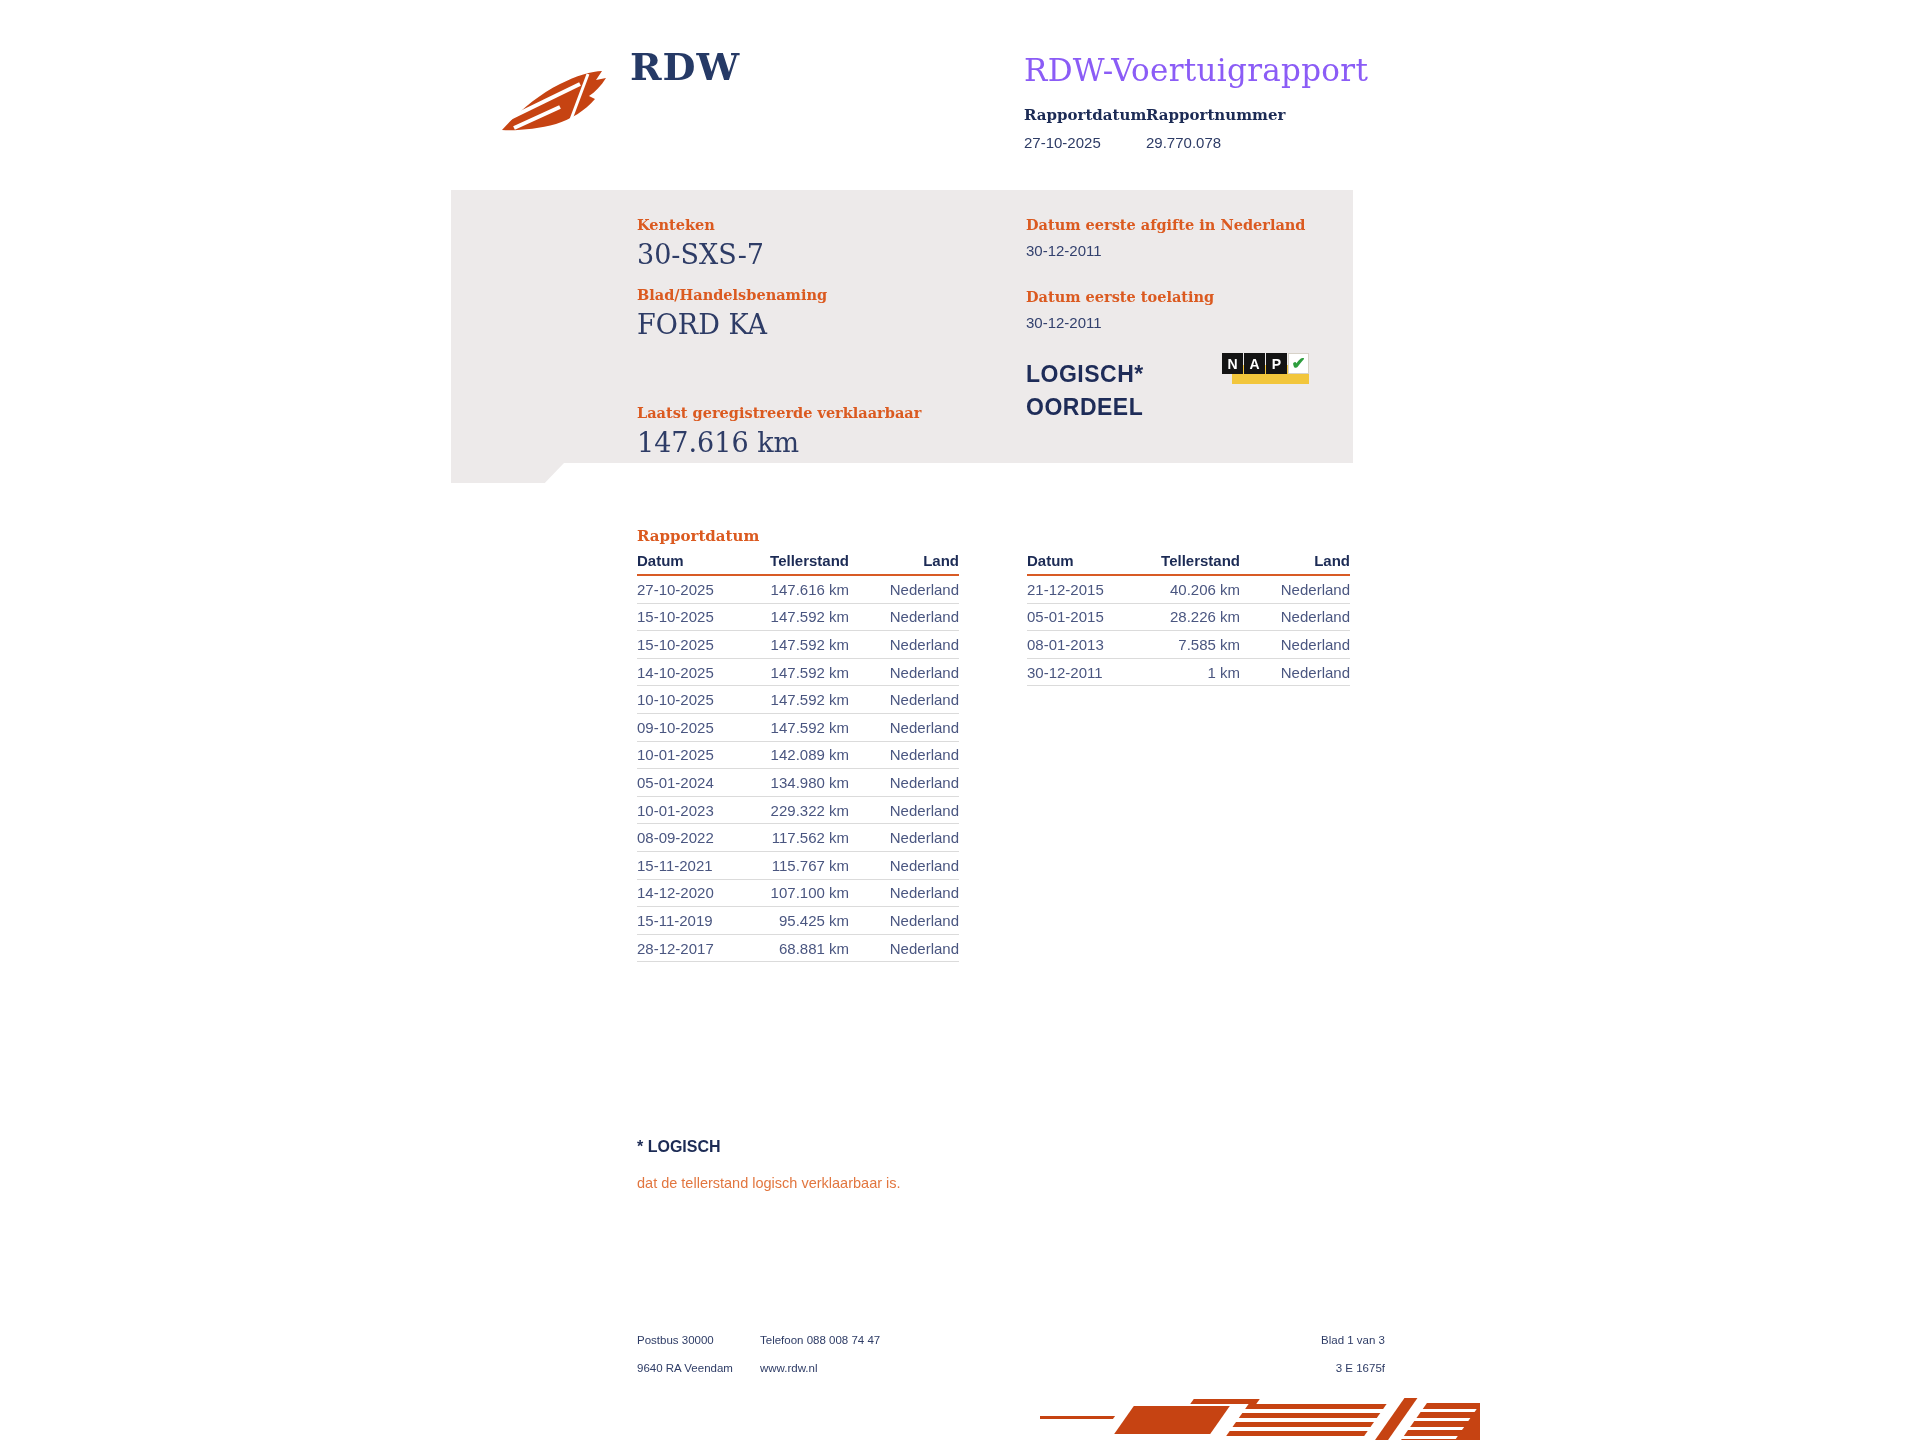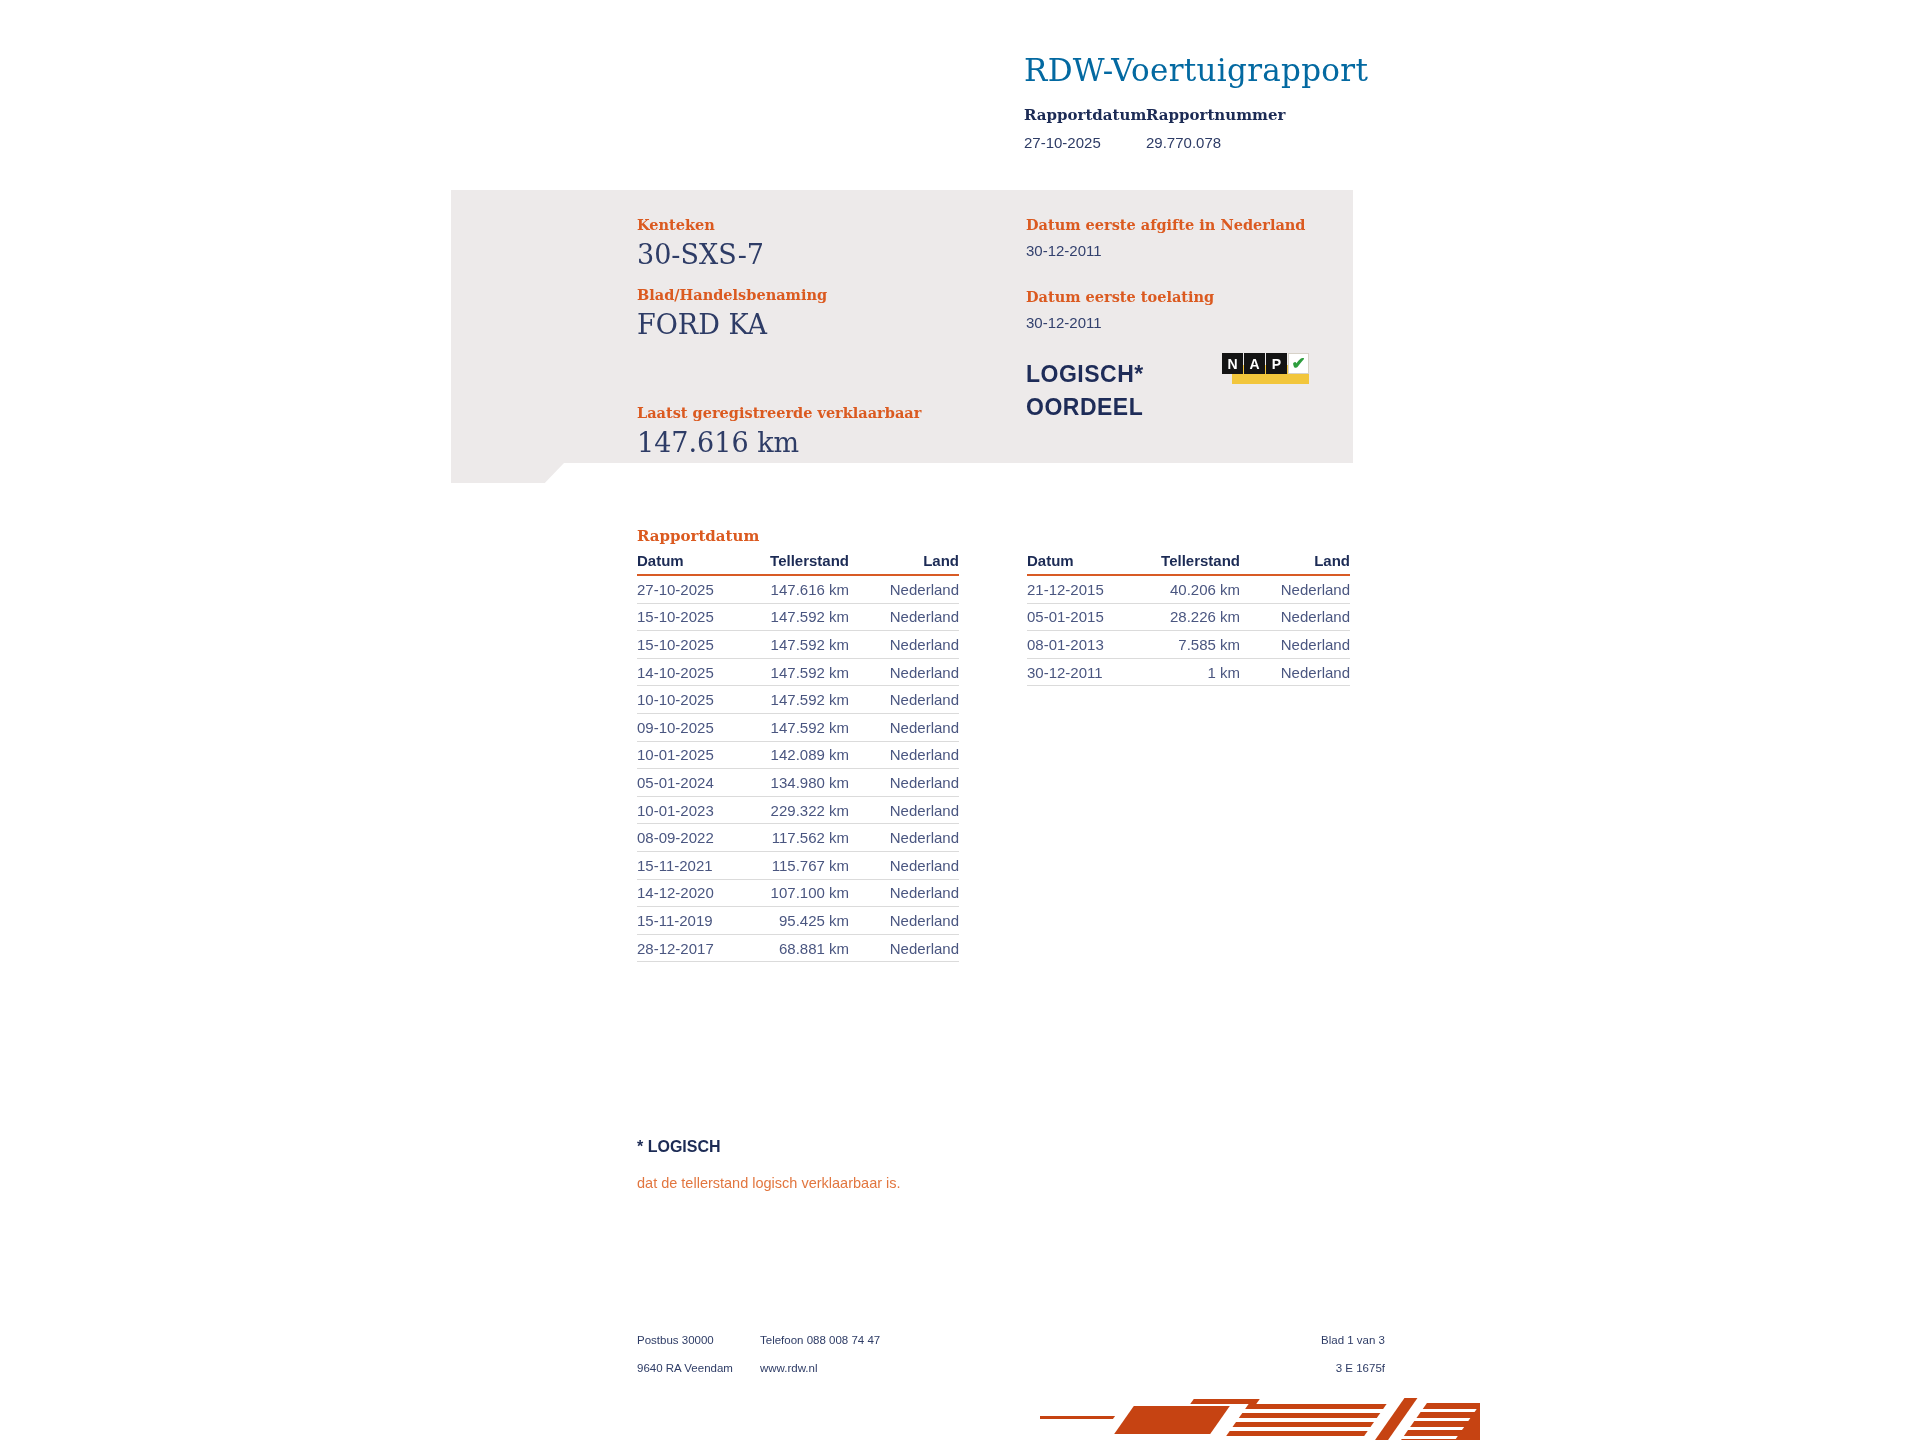--- a/index.html
+++ b/index.html
@@ -5,21 +5,21 @@
   html,body{margin:0;padding:0;background:#fff;}
   .page{position:relative;width:1920px;height:1440px;background:#ffffff;overflow:hidden;
         font-family:"Liberation Sans",sans-serif;}
 
   
   .logo{position:absolute;left:500px;top:44px;width:240px;height:95px;}
   .logo svg{position:absolute;left:0;top:22px;}
   .logo-text{position:absolute;left:130px;top:0;font-family:"DejaVu Serif",serif;font-weight:700;
              font-size:38px;color:#263A66;letter-spacing:1px;}
   .doc-title{position:absolute;left:1024px;top:52px;font-family:"DejaVu Serif",serif;
-             font-size:31px;color:#0369a1;letter-spacing:.3px;}
+             font-size:31px;color:#8b5cf6;letter-spacing:.3px;}
   .meta{position:absolute;left:1024px;top:106px;display:flex;}
   .meta-col1{width:122px;}
   .meta-label{font-family:"DejaVu Serif",serif;font-weight:700;font-size:15px;color:#1C2B55;}
   .meta-value{margin-top:10px;font-size:15px;color:#2E3C66;}
 
   
   .panel{position:absolute;left:451px;top:190px;width:902px;height:273px;background:#EDEAEA;}
   .panel::after{content:"";position:absolute;left:0;top:273px;width:113px;height:20px;background:#EDEAEA;
                 clip-path:polygon(0 0,100% 0,83% 100%,0 100%);}
   .field{position:absolute;}
@@ -74,20 +74,29 @@
   .sm-c{left:196px;top:6px;width:138px;height:36px;}
   .sm-d{left:348px;top:-4px;width:13px;height:55px;}
   .sm-e{left:374px;top:5px;width:128px;height:37px;}
   .sm-f{left:428px;top:-4px;width:40px;height:55px;}
 </style>
 </head>
 <body>
 
 <div class="page">
 
+  <div class="logo">
+    <svg width="118" height="66" viewBox="0 0 118 66">
+      <path d="M2 64 C18 46 38 29 60 18 C76 10 92 5 102 5 L96 14 L106 12 C101 20 95 26 89 30 L95 33 C85 45 71 53 56 58 C38 63 16 65 2 64 Z" fill="#C64312"></path>
+      <path d="M6 54 L80 18" stroke="#ffffff" stroke-width="4" fill="none"></path>
+      <path d="M14 62 L60 41" stroke="#ffffff" stroke-width="4" fill="none"></path>
+      <path d="M88 8 L70 56" stroke="#ffffff" stroke-width="3" fill="none"></path>
+    </svg>
+    <span class="logo-text">RDW</span>
+  </div>
 
   <div class="doc-title">RDW-Voertuigrapport</div>
 
   <div class="meta">
     <div class="meta-col1">
       <div class="meta-label">Rapportdatum</div>
       <div class="meta-value">27-10-2025</div>
     </div>
     <div>
       <div class="meta-label">Rapportnummer</div>

